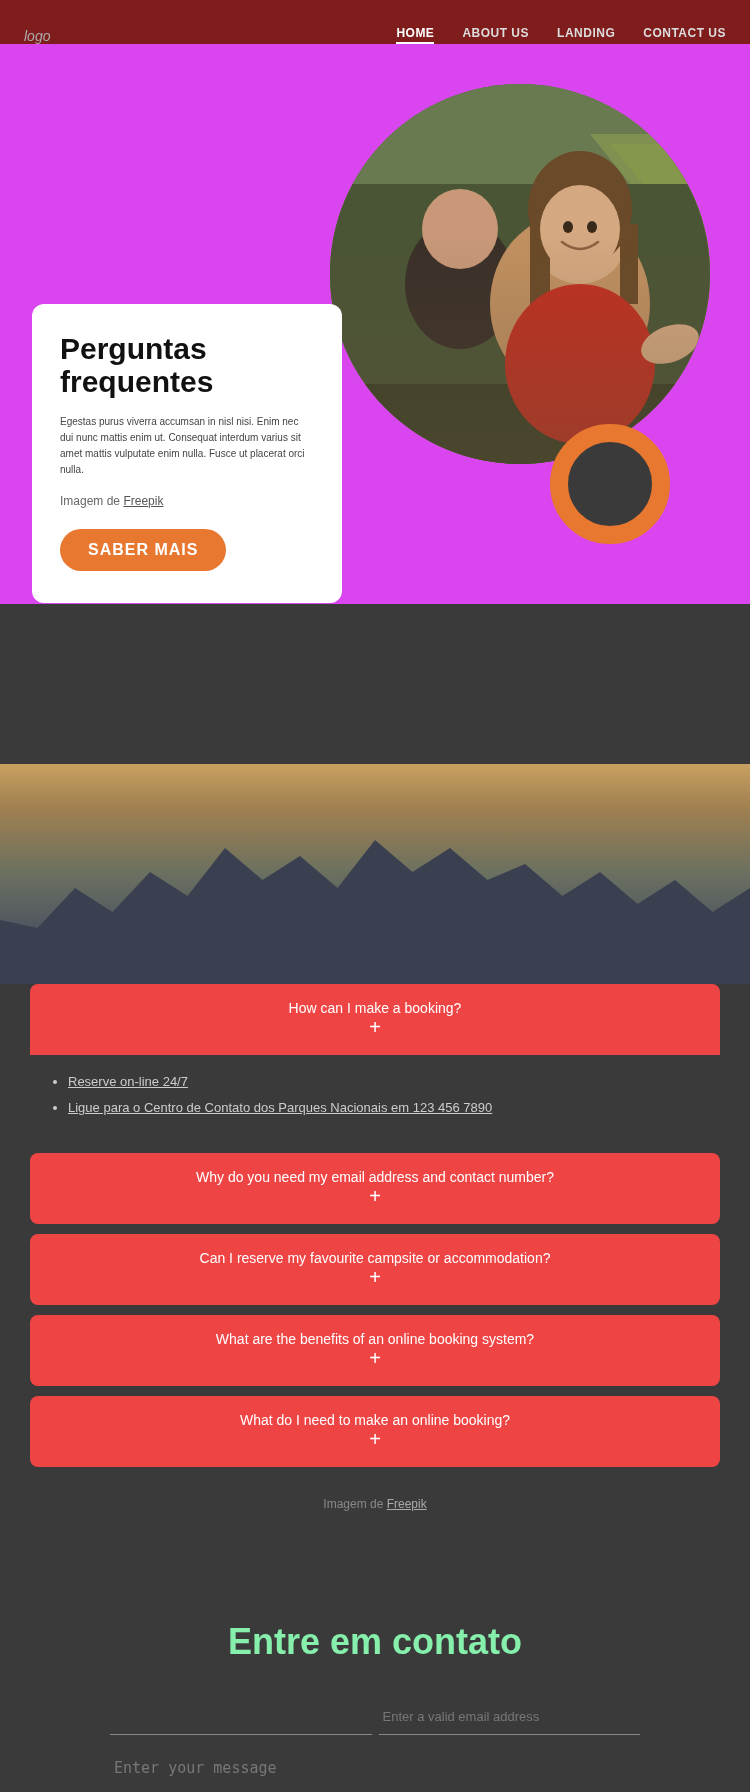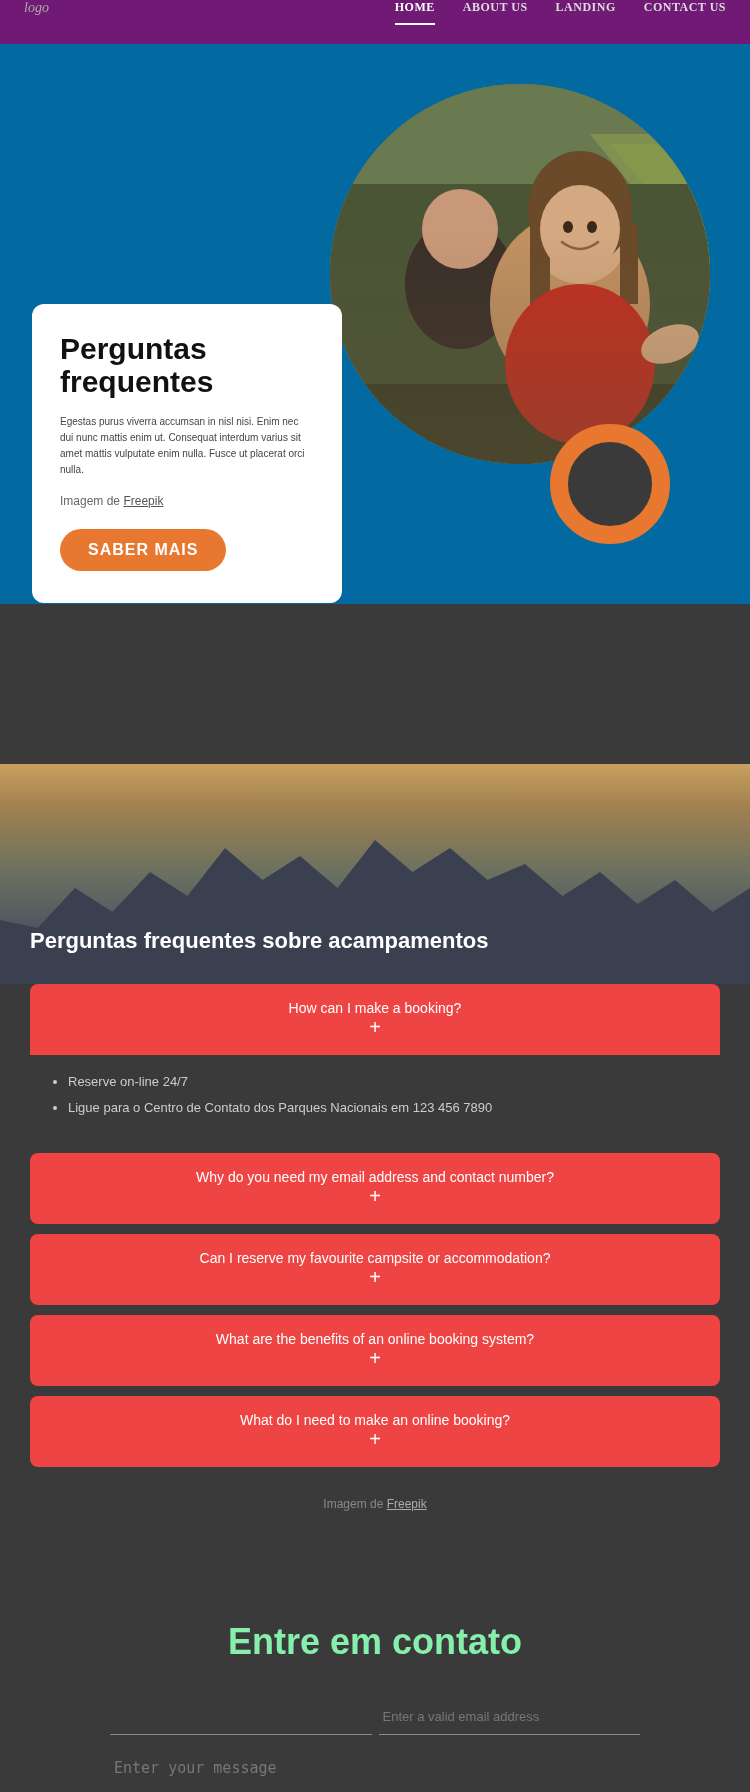--- a/index.html
+++ b/index.html
@@ -5,54 +5,53 @@
     * { margin: 0; padding: 0; box-sizing: border-box; }
     body {
       width: 750px;
       background: #3a3a3a;
       font-family: Arial, sans-serif;
       color: #fff;
     }
 
     
     nav {
-      background: #701a75;
+      background: #7f1d1d;
       display: flex;
-      align-items: flex-start;
+      align-items: flex-end;
       padding: 0 24px;
       height: 44px;
-      font-family: Liberation Serif, serif;
     }
     .nav-logo {
       color: #aaa;
       font-size: 14px;
       font-style: italic;
       flex: 1;
     }
     .nav-links {
       display: flex;
       gap: 28px;
     }
     .nav-link {
       color: #ddd;
       font-size: 12px;
       font-weight: bold;
       letter-spacing: 0.5px;
       cursor: pointer;
       text-decoration: none;
-      padding-bottom: 8px;
+      padding-bottom: 2px;
     }
     .nav-link.active {
       border-bottom: 2px solid #fff;
       color: #fff;
     }
 
     
     .hero-section {
-      background: #0369a1;
+      background: #d946ef;
       position: relative;
       min-height: 560px;
       overflow: hidden;
     }
     .hero-circle-img {
       position: absolute;
       top: 40px;
       right: 40px;
       width: 380px;
       height: 380px;
@@ -201,20 +200,21 @@
       font-size: 13px;
       color: #ccc;
       line-height: 1.7;
     }
     .faq-answer ul {
       list-style: disc;
       padding-left: 18px;
     }
     .faq-answer li {
       margin-bottom: 4px;
+      text-decoration: underline;
     }
 
     .faq-image-credit {
       text-align: center;
       padding: 20px;
       font-size: 12px;
       color: #888;
     }
     .faq-image-credit a {
       color: #aaa;
@@ -350,21 +350,20 @@
     <button class="btn-orange">SABER MAIS</button>
   </div>
 
   <div class="orange-ring"></div>
 </div>
 
 <div class="hero-spacer" style="background:#3a3a3a;"></div>
 
 <div class="mountains-section">
   <div class="mountain-bg"></div>
-  <h2 class="mountains-title">Perguntas frequentes sobre acampamentos</h2>
 </div>
 
 <div class="faq-section">
 
   <div class="faq-item">
     <div class="faq-question">
       <span>How can I make a booking?</span>
       <span class="plus-icon">+</span>
     </div>
     <div class="faq-answer">

